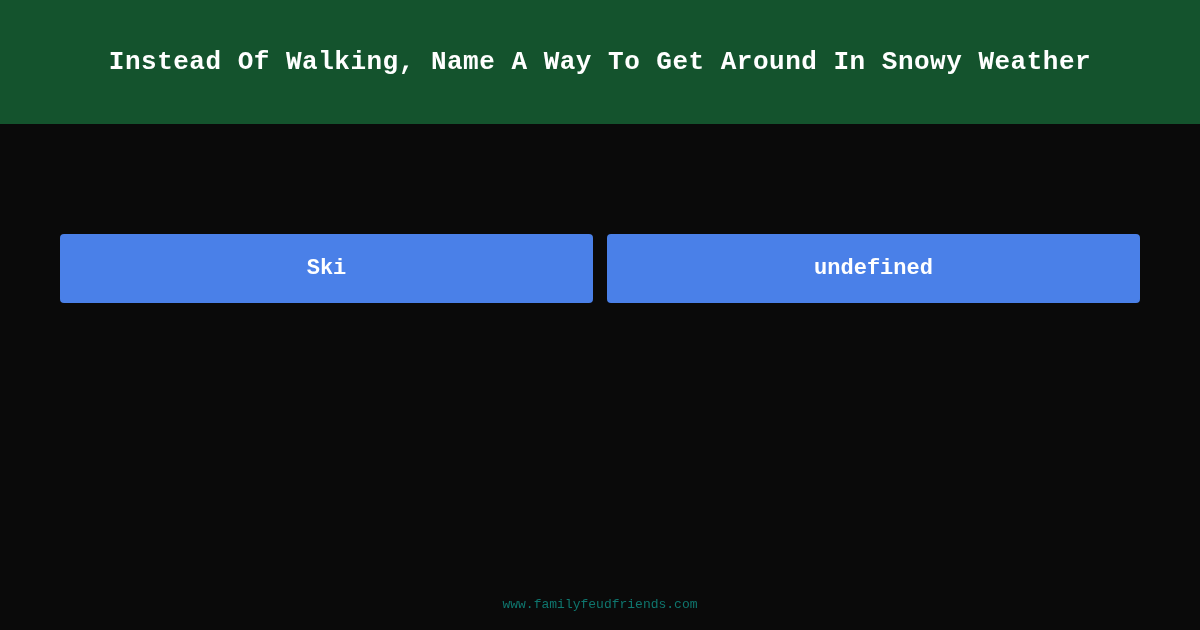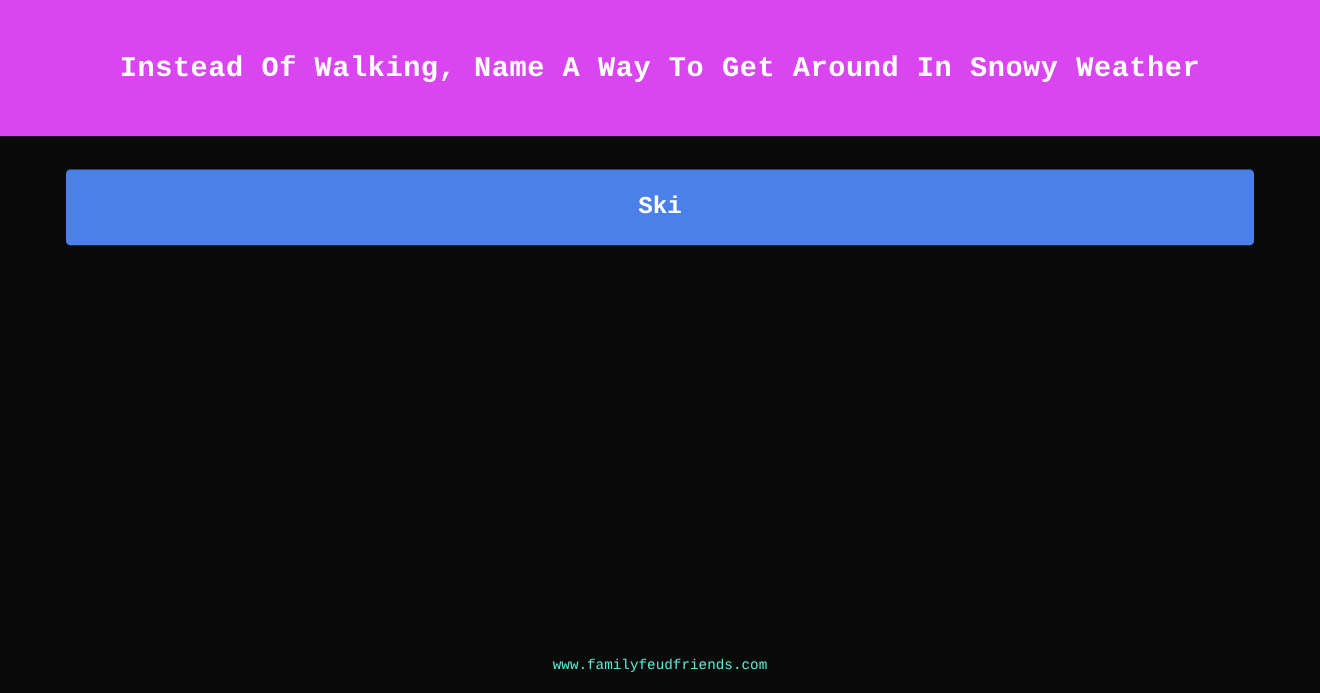--- a/index.html
+++ b/index.html
@@ -12,21 +12,21 @@
       width: 1200px;
       height: 630px;
       background-color: #0a0a0a;
       font-family: 'Courier New', Courier, monospace;
       display: flex;
       flex-direction: column;
       overflow: hidden;
     }
 
     .header {
-      background-color: #d946ef;
+      background-color: #14532d;
       width: 100%;
       padding: 35px 60px;
       display: flex;
       align-items: center;
       justify-content: center;
       min-height: 124px;
     }
 
     .header-title {
       color: #ffffff;
@@ -34,21 +34,21 @@
       font-weight: bold;
       text-align: center;
       letter-spacing: 0.5px;
       font-family: 'Courier New', Courier, monospace;
     }
 
     .content {
       flex: 1;
       background-color: #0a0a0a;
       display: flex;
-      flex-direction: column;
+      flex-direction: row;
       align-items: center;
       padding: 30px 60px 0 60px;
       gap: 14px;
     }
 
     .answer-button {
       width: 100%;
       max-width: 1090px;
       background-color: #4a80e8;
       border: none;
@@ -67,32 +67,33 @@
 
     .footer {
       display: flex;
       justify-content: center;
       align-items: flex-end;
       padding-bottom: 18px;
       flex: 1;
     }
 
     .footer-url {
-      color: #5eead4;
+      color: #0f766e;
       font-size: 13px;
       font-family: 'Courier New', Courier, monospace;
       text-align: center;
     }
   </style>
 </head>
 <body>
 
 <div class="header">
   <span class="header-title">Instead Of Walking, Name A Way To Get Around In Snowy Weather</span>
 </div>
 
 <div class="content">
 <button class="answer-button">Ski</button>
+    <button class="answer-button">undefined</button>
   </div>
 
 <div class="footer">
   <span class="footer-url">www.familyfeudfriends.com</span>
 </div>
 
 </body></html>

